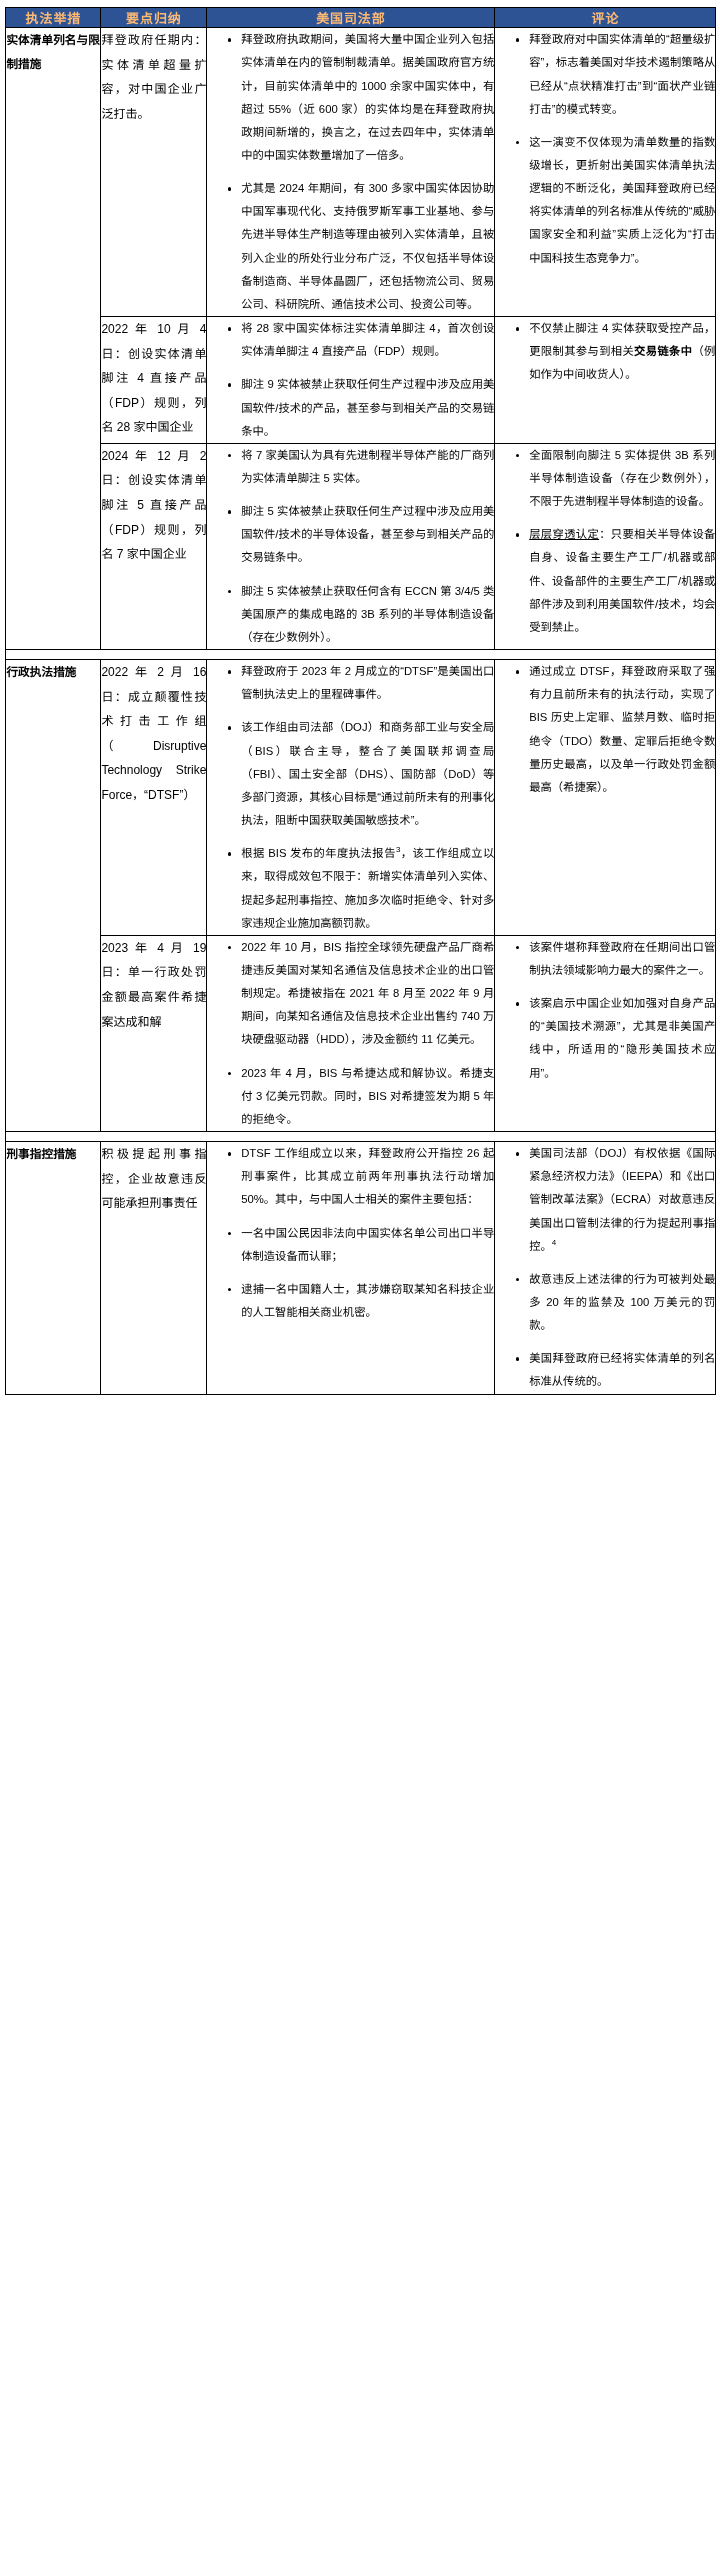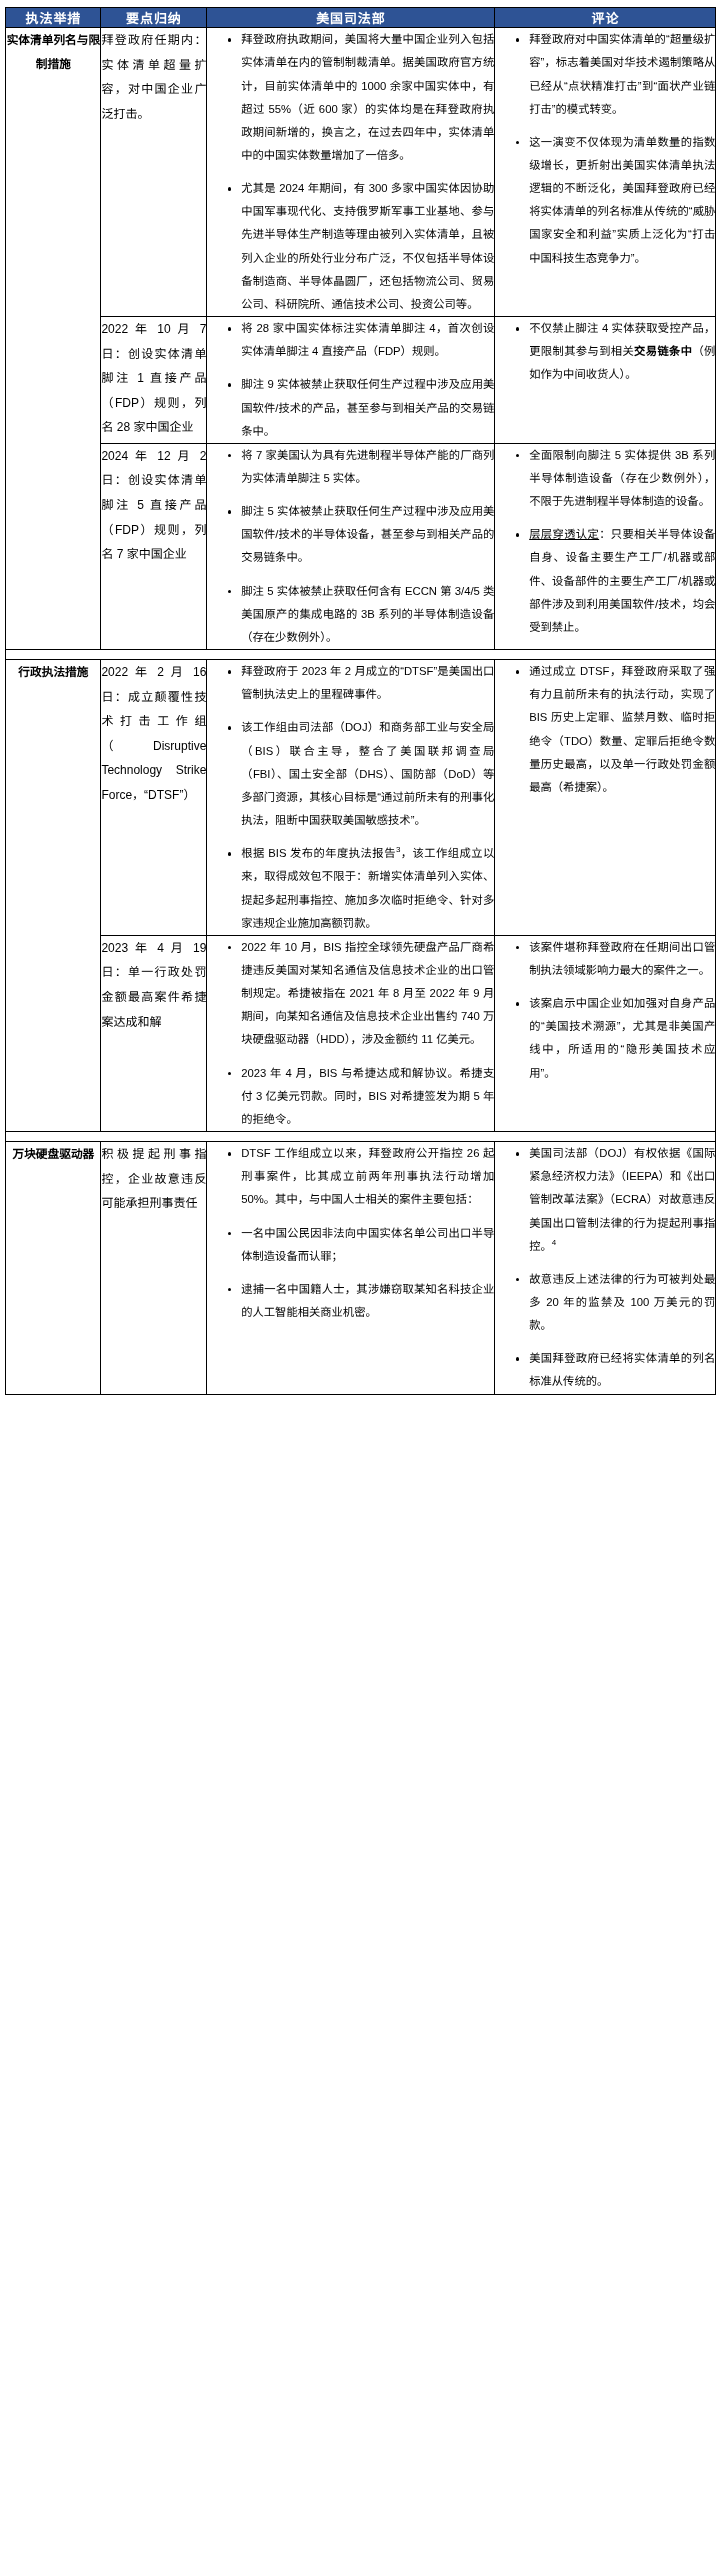--- a/index.html
+++ b/index.html
@@ -29,33 +29,32 @@
   table.enf-table col.c4 { width: 221px; }
 
   table.enf-table th,
   table.enf-table td {
     border: 0.9px solid #000000;
     vertical-align: top;
     padding: 0;
   }
   thead th {
     background: #2e5395;
-    color: #ffffff;
+    color: #fdba74;
     font-weight: bold;
     text-align: center;
     font-size: 13px;
     letter-spacing: 0.9px;
     padding: 7.2px 1.8px 8px 1.8px;
     border: 0.9px solid #2e5395;
     font-family: "Liberation Sans", "DejaVu Sans", sans-serif;
   }
   thead th.sep { border-left: 1.8px solid #ffffff; }
 
   td.cat {
-    text-align: center;
     vertical-align: middle;
     font-weight: bold;
     font-size: 11.7px;
     line-height: 2.0;
     padding: 5.4px 7.2px;
     font-family: "Liberation Sans", "DejaVu Sans", sans-serif;
   }
   td.keypoint {
     font-size: 12px;
     line-height: 2.05;
@@ -126,21 +125,21 @@
             </ul>
           </td>
           <td class="comment">
             <ul class="bl">
               <li>拜登政府对中国实体清单的“超量级扩容”，标志着美国对华技术遏制策略从已经从“点状精准打击”到“面状产业链打击”的模式转变。</li>
               <li>这一演变不仅体现为清单数量的指数级增长，更折射出美国实体清单执法逻辑的不断泛化，美国拜登政府已经将实体清单的列名标准从传统的“威胁国家安全和利益”实质上泛化为“打击中国科技生态竞争力”。</li>
             </ul>
           </td>
         </tr>
         <tr>
-          <td class="keypoint">2022 年 10 月 7 日：创设实体清单脚注 1 直接产品（FDP）规则，列名 28 家中国企业</td>
+          <td class="keypoint">2022 年 10 月 4 日：创设实体清单脚注 4 直接产品（FDP）规则，列名 28 家中国企业</td>
           <td class="summary">
             <ul class="bl">
               <li>将 28 家中国实体标注实体清单脚注 4，首次创设实体清单脚注 4 直接产品（FDP）规则。</li>
               <li>脚注 9 实体被禁止获取任何生产过程中涉及应用美国软件/技术的产品，甚至参与到相关产品的交易链条中。</li>
             </ul>
           </td>
           <td class="comment">
             <ul class="bl">
               <li>不仅禁止脚注 4 实体获取受控产品，更限制其参与到相关<b>交易链条中</b>（例如作为中间收货人）。</li>
             </ul>
@@ -193,21 +192,21 @@
             <ul class="bl">
               <li>该案件堪称拜登政府在任期间出口管制执法领域影响力最大的案件之一。</li>
               <li>该案启示中国企业如加强对自身产品的“美国技术溯源”，尤其是非美国产线中，所适用的“隐形美国技术应用”。</li>
             </ul>
           </td>
         </tr>
         <tr class="spacer-row">
           <td colspan="4"></td>
         </tr>
         <tr>
-          <td class="cat" rowspan="1"><span>万块硬盘驱动器</span></td>
+          <td class="cat" rowspan="1"><span>刑事指控措施</span></td>
           <td class="keypoint">积极提起刑事指控，企业故意违反可能承担刑事责任</td>
           <td class="summary">
             <ul class="bl">
               <li>DTSF 工作组成立以来，拜登政府公开指控 26 起刑事案件，比其成立前两年刑事执法行动增加 50%。其中，与中国人士相关的案件主要包括：</li>
               <li>一名中国公民因非法向中国实体名单公司出口半导体制造设备而认罪；</li>
               <li>逮捕一名中国籍人士，其涉嫌窃取某知名科技企业的人工智能相关商业机密。</li>
             </ul>
           </td>
           <td class="comment">
             <ul class="bl">

